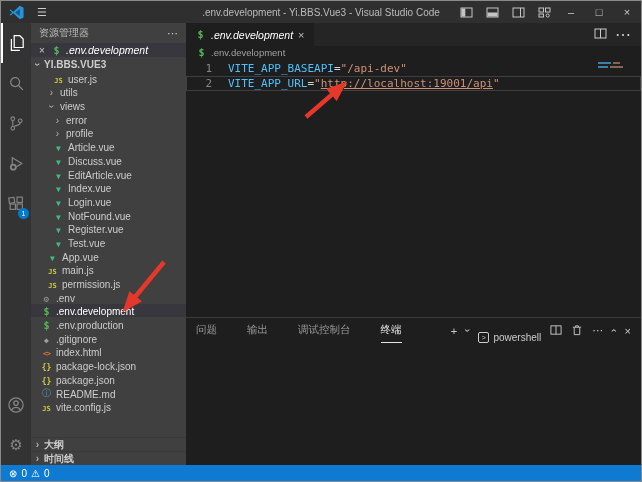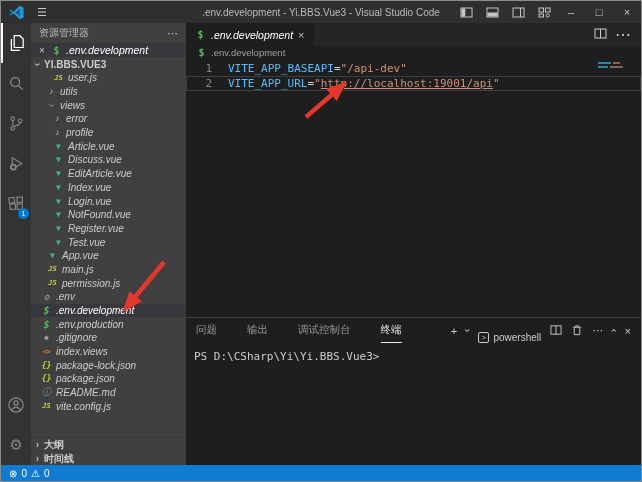--- a/index.html
+++ b/index.html
@@ -31,21 +31,21 @@
   .sidebar { width: 155px; background: #404040; color: #cccccc; display: flex; flex-direction: column; flex: 0 0 155px; font-size: 11px; }
   .sb-title { height: 20px; display: flex; align-items: center; padding: 0 8px; font-size: 10px; color: #bbbbbb; }
   .sb-title .more { margin-left: auto; color: #cccccc; font-size: 11px; }
   .section-head { height: 14px; display: flex; align-items: center; gap: 2px; padding-left: 2px; font-weight: bold; font-size: 10px; color: #cccccc; }
   .chev { display: inline-block; width: 9px; text-align: center; color: #b0b0b0; font-size: 10px; transform: none; }
   .chev.open { transform: rotate(90deg); }
   .oe-item { height: 14px; display: flex; align-items: center; background: #37373d; color: #ffffff; padding-left: 6px; gap: 4px; }
   .oe-close { color: #cccccc; font-size: 10px; width: 10px; text-align: center; }
   .oe-label { font-style: italic; font-size: 10.5px; }
   .tree { display: flex; flex-direction: column; }
-  .tree-row { height: 13.7px; display: flex; align-items: center; gap: 4px; color: #cccccc; white-space: nowrap; font-style: italic; }
+  .tree-row { height: 13.7px; display: flex; align-items: flex-end; gap: 4px; color: #cccccc; white-space: nowrap; }
   .tree-row.selected { background: #37373d; color: #ffffff; }
   .ficon { display: inline-flex; width: 11px; justify-content: center; font-family: "DejaVu Sans Mono", monospace; }
   .ficon:empty { display: none; }
   .flabel { font-size: 10px; }
   .fi-js { color: #cbcb41; font-weight: bold; font-size: 7px; }
   .fi-vue { color: #41b883; font-size: 8px; }
   .fi-shell { color: #53b854; font-weight: bold; font-size: 10px; }
   .fi-gear { color: #9b9b9b; font-size: 9px; }
   .fi-git { color: #97a0a8; font-size: 8px; }
   .fi-html { color: #e37933; font-weight: bold; font-size: 7.5px; letter-spacing: -1px; }
@@ -329,21 +329,21 @@
 
           <div class="tree-row" style="padding-left: 10px;">
 
             <span class="ficon fi-git">◆</span>
             <span class="flabel">.gitignore</span>
           </div>
 
           <div class="tree-row" style="padding-left: 10px;">
 
             <span class="ficon fi-html">&lt;&gt;</span>
-            <span class="flabel">index.views</span>
+            <span class="flabel">index.html</span>
           </div>
 
           <div class="tree-row" style="padding-left: 10px;">
 
             <span class="ficon fi-json">{}</span>
             <span class="flabel">package-lock.json</span>
           </div>
 
           <div class="tree-row" style="padding-left: 10px;">
 
@@ -450,23 +450,20 @@
                   <path d="M3.5 4v7.5h6V4"></path>
                   <line x1="2" y1="3.5" x2="11" y2="3.5"></line>
                   <path d="M5 3.5V2h3v1.5"></path>
                 </svg>
             </span>
             <span>⋯</span>
             <span class="pa-up">›</span>
             <span>×</span>
           </div>
         </div>
-        <div class="terminal">
-          <span>PS D:\CSharp\Yi\Yi.BBS.Vue3&gt;</span>
-        </div>
       </div>
     </div>
   </div>
 
   <div class="statusbar">
     <div class="sb-left">
       <span class="sb-ico">⊗</span>
       <span>0</span>
       <span class="sb-ico">⚠</span>
       <span>0</span>

